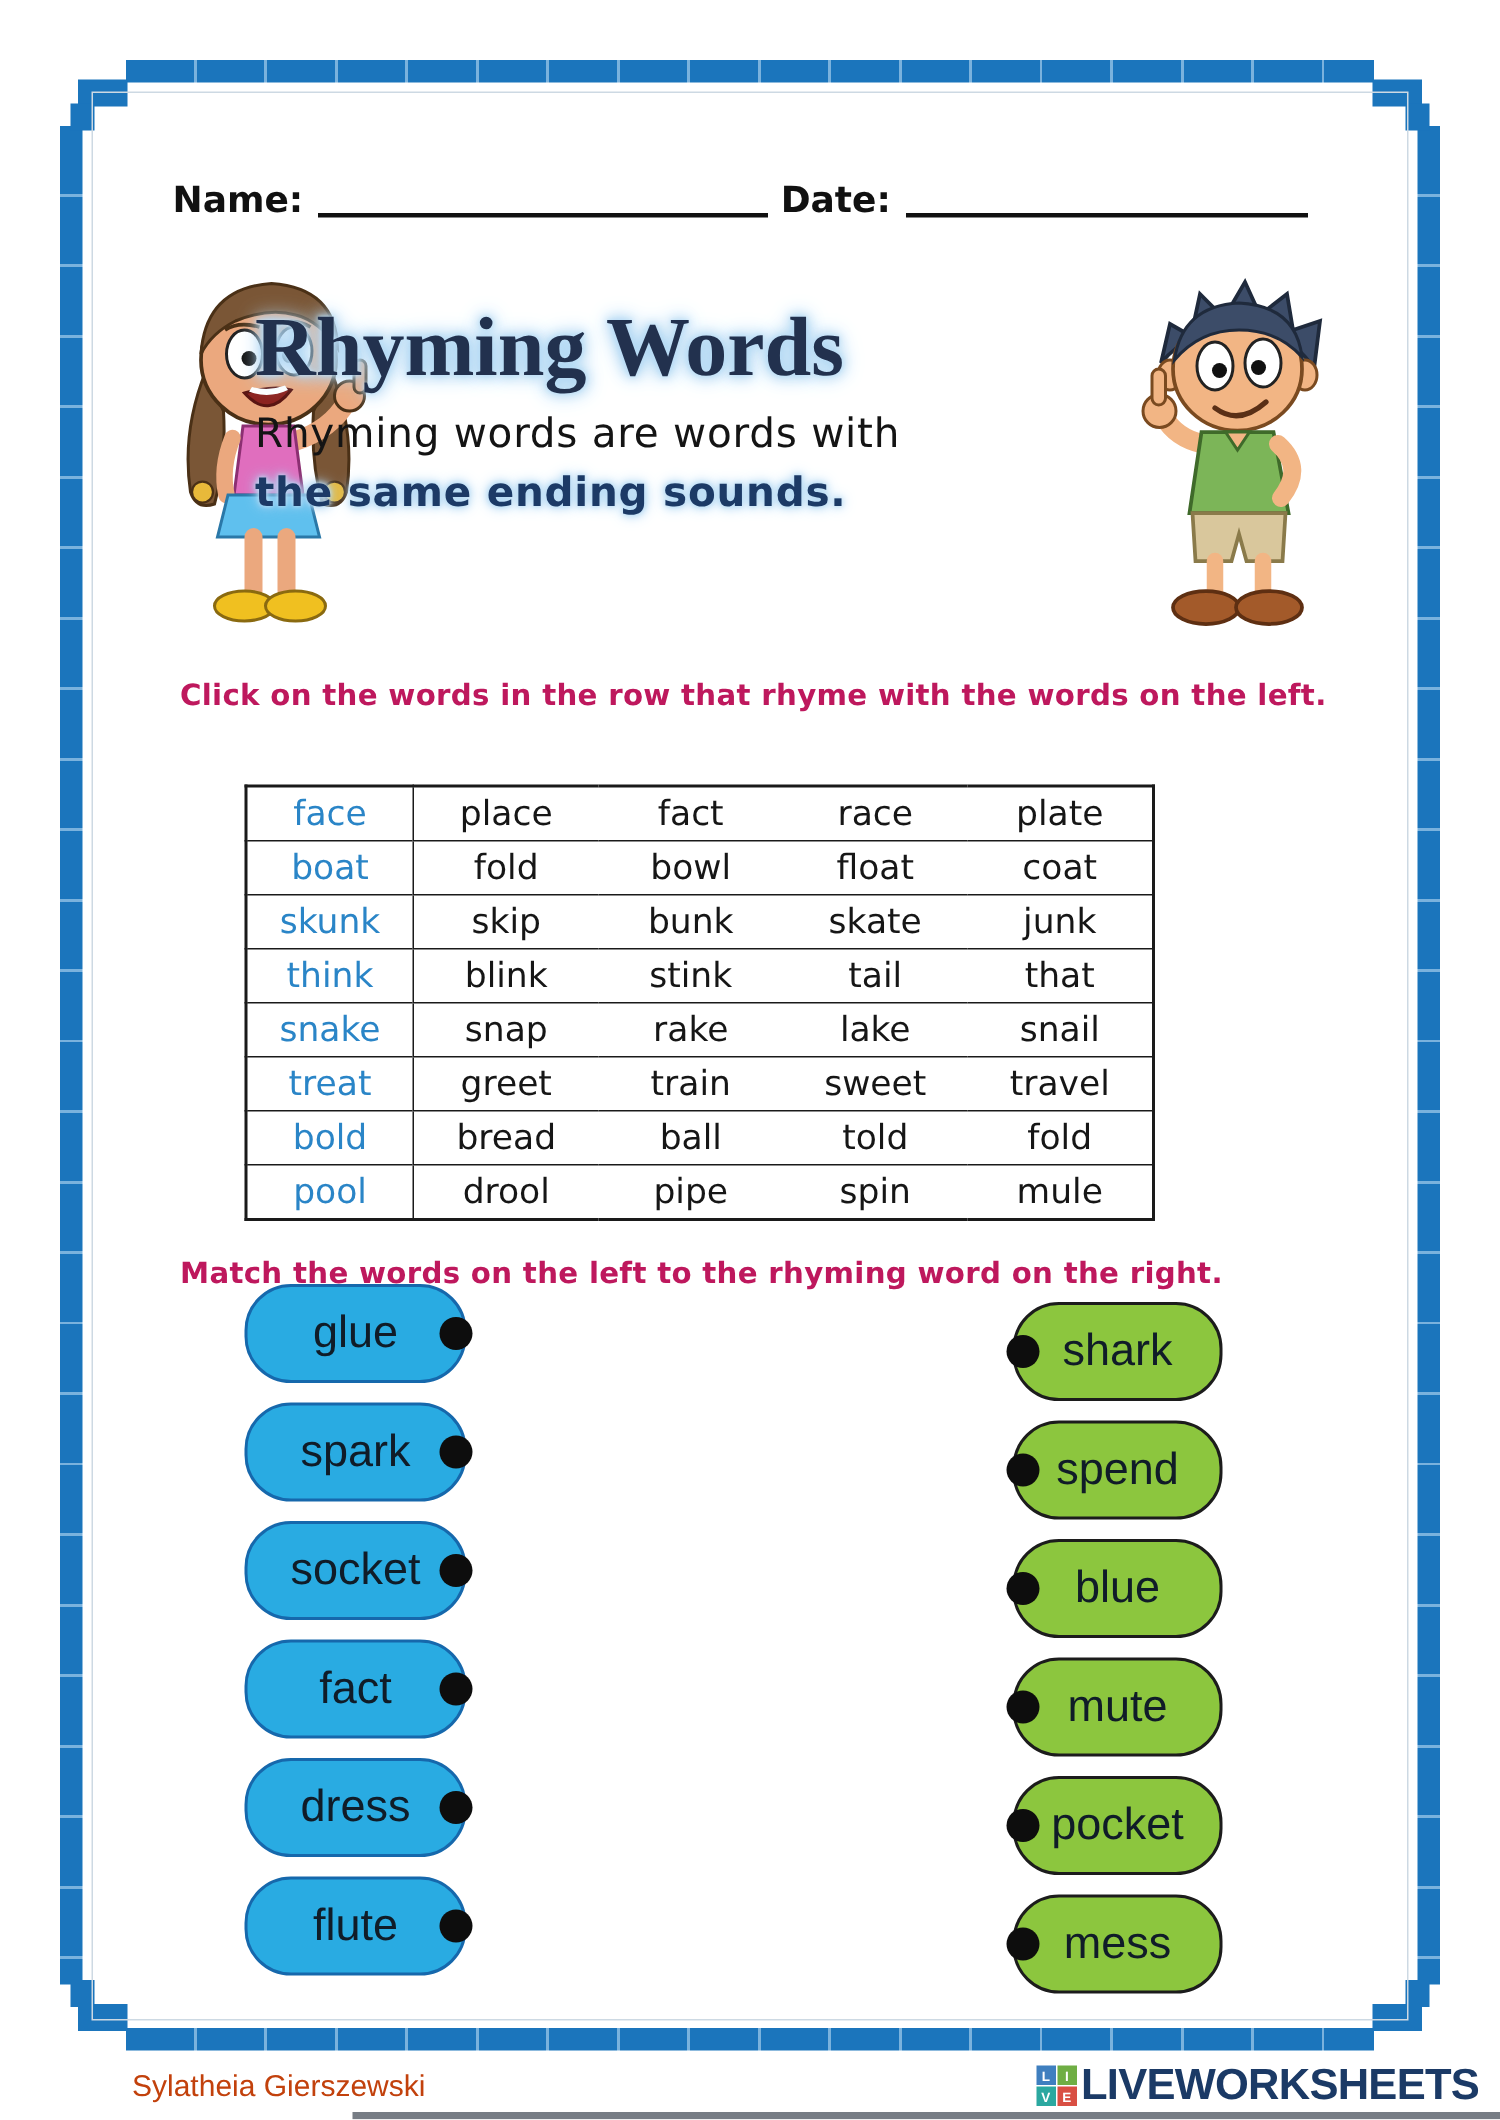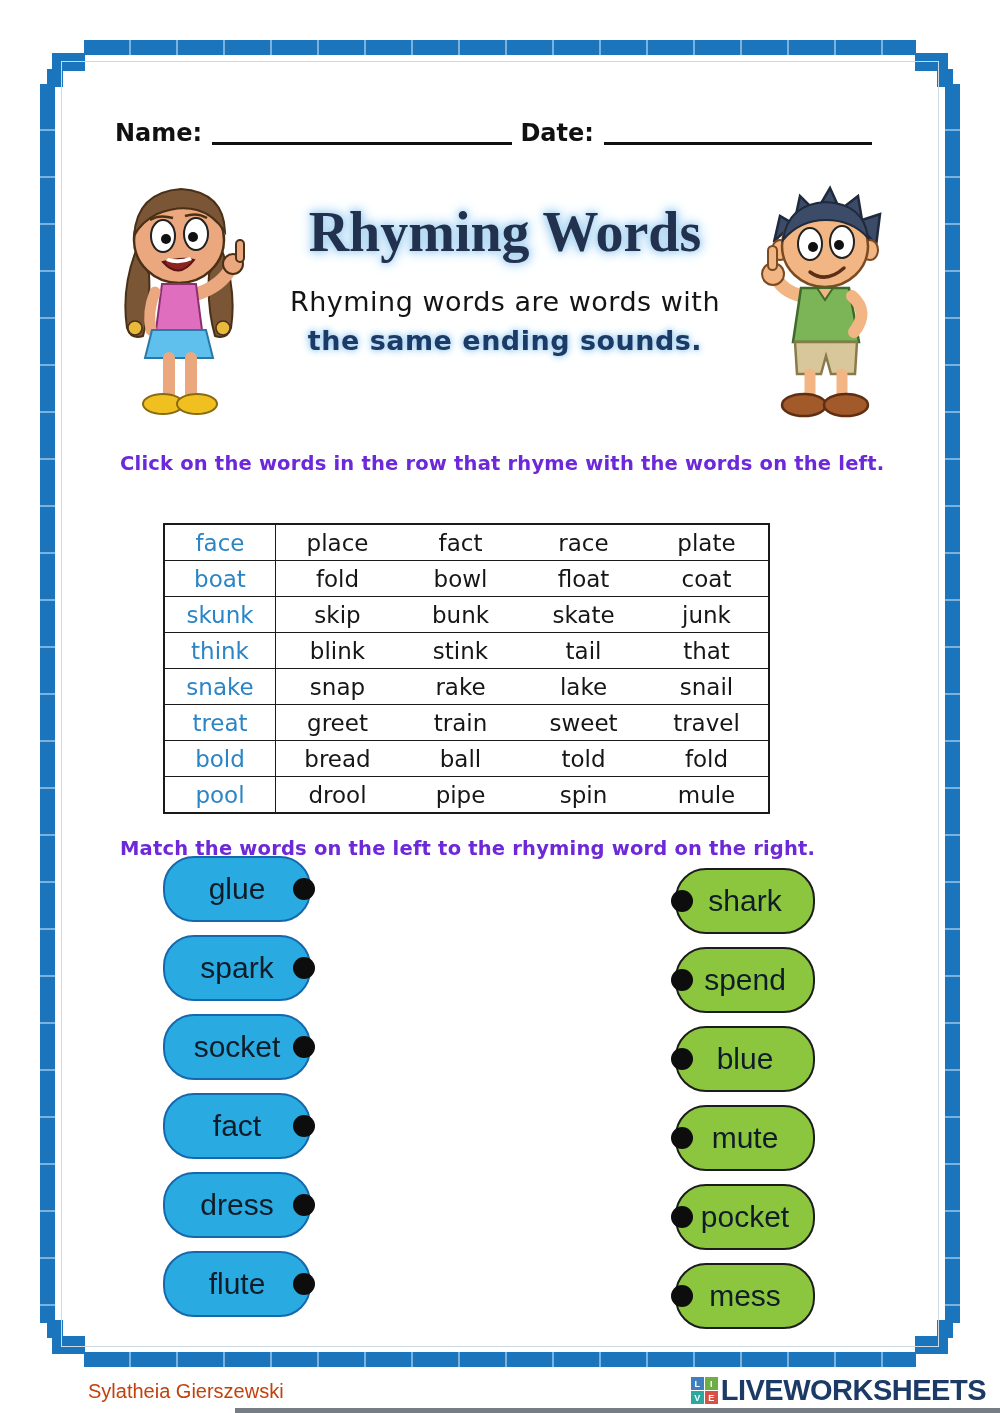--- a/index.html
+++ b/index.html
@@ -16,32 +16,32 @@
 
   
   .namedate{position:absolute;left:115px;right:128px;top:118px;display:flex;align-items:flex-end;
             font-size:24px;font-weight:700;color:#111;}
   .namedate .lbl{padding-bottom:2px;white-space:nowrap;}
   .writeline{border-bottom:3px solid #111;height:24px;margin:0 8px 4px 10px;}
   .writeline.name{flex:1.12;}
   .writeline.date{flex:1;margin-right:0;}
 
   
-  .titleblock{position:absolute;left:170px;width:670px;top:203px;text-align:center;}
+  .titleblock{position:absolute;left:170px;width:670px;top:203px;text-align:left;}
   .main-title{font-family:"Liberation Serif",serif;font-weight:700;font-size:56px;line-height:1.05;
               color:#22314e;
               text-shadow:0 0 3px #bfe0f7,0 0 7px #a9d3f2,0 0 12px #a9d3f2,0 0 16px #bfe0f7;}
-  .sub1{margin-top:24px;font-size:27px;color:#141414;letter-spacing:.5px;}
+  .sub1{margin-top:12px;font-size:27px;color:#141414;letter-spacing:.5px;}
   .sub2{margin-top:8px;font-size:27px;font-weight:700;color:#1c3a66;letter-spacing:.5px;
         text-shadow:0 0 3px #bfe0f7,0 0 6px #a9d3f2,0 0 10px #a9d3f2;}
 
   .cartoon{position:absolute;}
 
   
-  .instruction{position:absolute;left:120px;font-size:19.5px;font-weight:700;color:#6d28d9;
+  .instruction{position:absolute;left:120px;font-size:19.5px;font-weight:700;color:#be185d;
                letter-spacing:.2px;white-space:nowrap;}
   #instr1{top:452px;}
   #instr2{top:837px;}
 
   
   table.rhyme{position:absolute;left:163px;top:523px;width:602px;border-collapse:collapse;
               table-layout:fixed;border:2.5px solid #1a1a1a;font-size:23px;}
   table.rhyme td{border-top:1.5px solid #1a1a1a;height:35px;text-align:center;padding:0;
                  white-space:nowrap;}
   table.rhyme tr:first-child td{border-top:none;}

